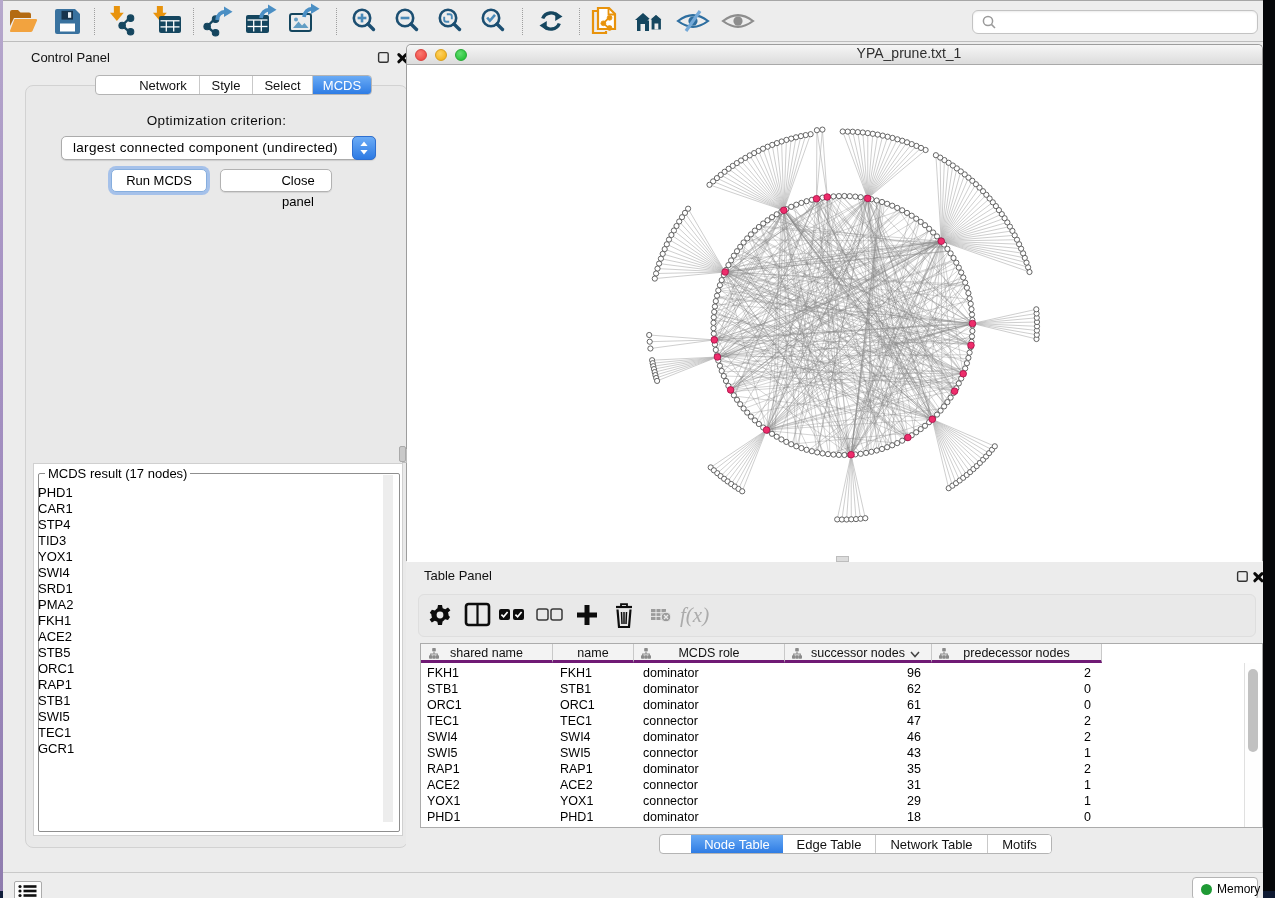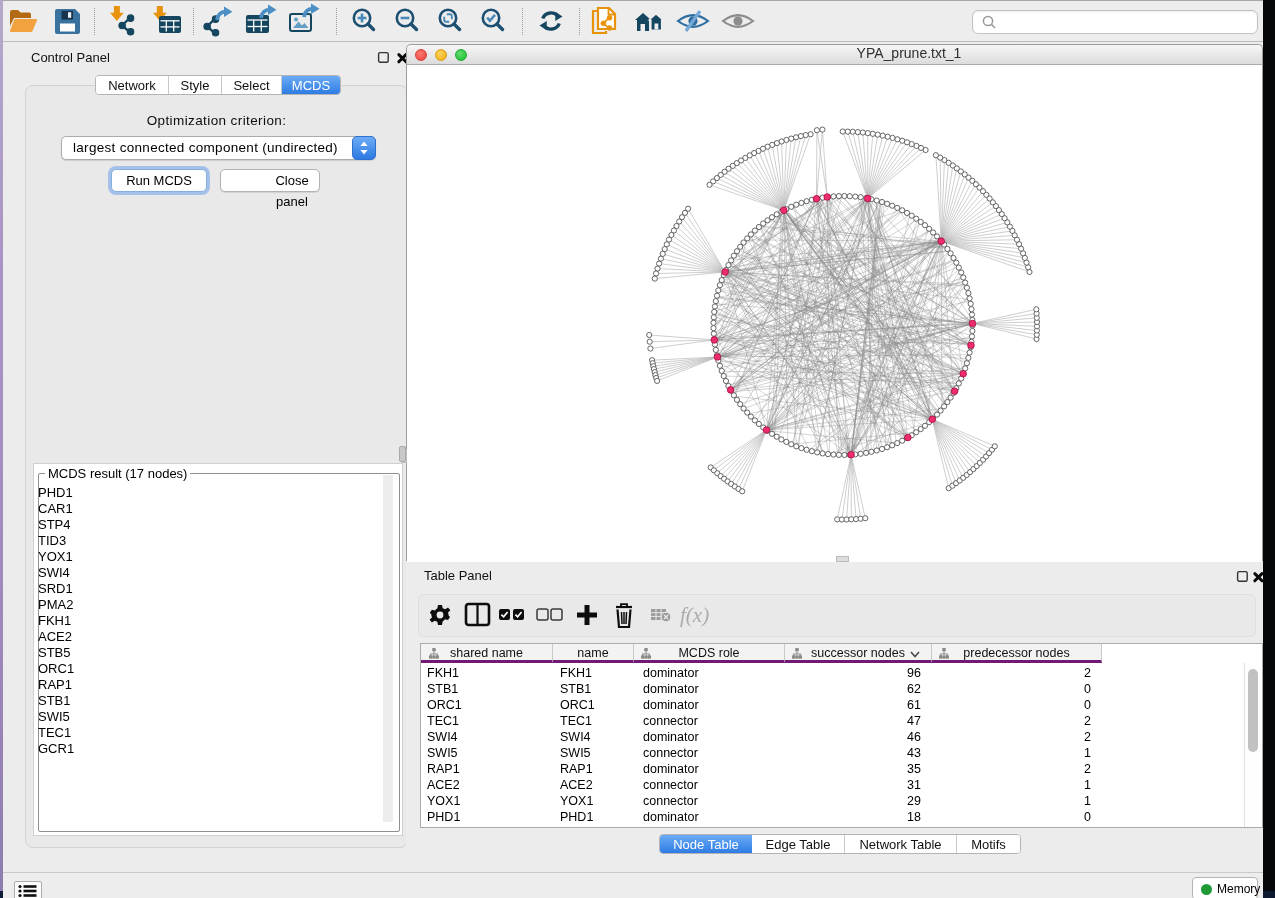--- a/index.html
+++ b/index.html
@@ -22,42 +22,42 @@
   #searchbox { position:absolute; left:969px; top:9px; width:286px; height:24px;
       background:#fff; border:1px solid #c3c3c3; border-radius:6px;
       box-shadow:inset 0 1px 2px rgba(0,0,0,0.08); }
   
   #cpanel { left:16px; top:41px; width:395px; height:818px; background:#ececec; }
   #cp-title { position:absolute; left:12px; top:8px; font-size:13px; color:#111; }
   #cp-inner { position:absolute; left:6px; top:43px; width:383px; height:763px;
       background:#e9e9e9; border:1px solid #d2d2d2; border-radius:8px; }
   .tabbar { position:absolute; display:flex; height:20px;
       border:1px solid #b4b4b4; border-radius:4px; background:#fff;
-      font-size:13px; overflow:hidden; }
+      font-size:13px; overflow:hidden;padding-left:31px; }
   .tabbar .tab { display:flex; align-items:center; justify-content:center;
       color:#111; border-right:1px solid #c9c9c9; background:#fff; }
   .tabbar .tab:last-child { border-right:none; }
   .tabbar .sel { background:linear-gradient(#6aabf5,#2e7ce4); color:#fff;
       border-right:none; }
   #cp-tabs { left:76px; top:33px; }
   #opt-label { position:absolute; left:0; top:71px; width:395px; text-align:center;
       font-size:13.5px; color:#0d0d0d; letter-spacing:0.4px; }
   #combo { position:absolute; left:42px; top:94px; width:315px; height:24px;
       background:#fff; border:1px solid #ababab; border-radius:5px;
       font-size:13.5px; color:#000; line-height:22px; padding-left:11px; letter-spacing:0.3px;
       box-shadow:0 1px 1px rgba(0,0,0,0.12); }
   #combo .arrows { position:absolute; right:-1px; top:-1px; width:24px; height:24px;
       background:linear-gradient(#6cacf6,#2d7ae3); border-radius:5px;
       border:1px solid #2e6fd0; }
   .btn { position:absolute; height:23px; background:#fff;
       border:1px solid #b2b2b2; border-radius:5px; font-size:13px; color:#000;
       text-align:center; line-height:21px; box-shadow:0 1px 1px rgba(0,0,0,0.10); }
   #btn-run { left:92px; top:127px; width:96px;
       box-shadow:0 0 0 3px rgba(110,160,235,0.55); border-color:#86aede; }
-  #btn-close { left:201px; top:127px; width:100px;padding-left:44px; }
+  #btn-close { left:201px; top:127px; width:112px;padding-left:44px; }
   #resultbox { position:absolute; left:14px; top:421px; width:370px; height:373px;
       background:#fff; border:1px solid #d0d0d0; }
   #fieldset { position:absolute; left:4px; top:9px; width:362px; height:359px;
       border:1px solid #8f8f8f; border-radius:2px; }
   #legend { position:absolute; left:6px; top:-8px; background:#fff;
       padding:0 3px; font-size:13px; color:#000; }
   #mlist { position:absolute; left:4px; top:21px; width:344px; font-size:13px;
       color:#000; line-height:16px; }
   #mtrack { position:absolute; left:349px; top:11px; width:10px; height:347px;
       background:#ededed; }

